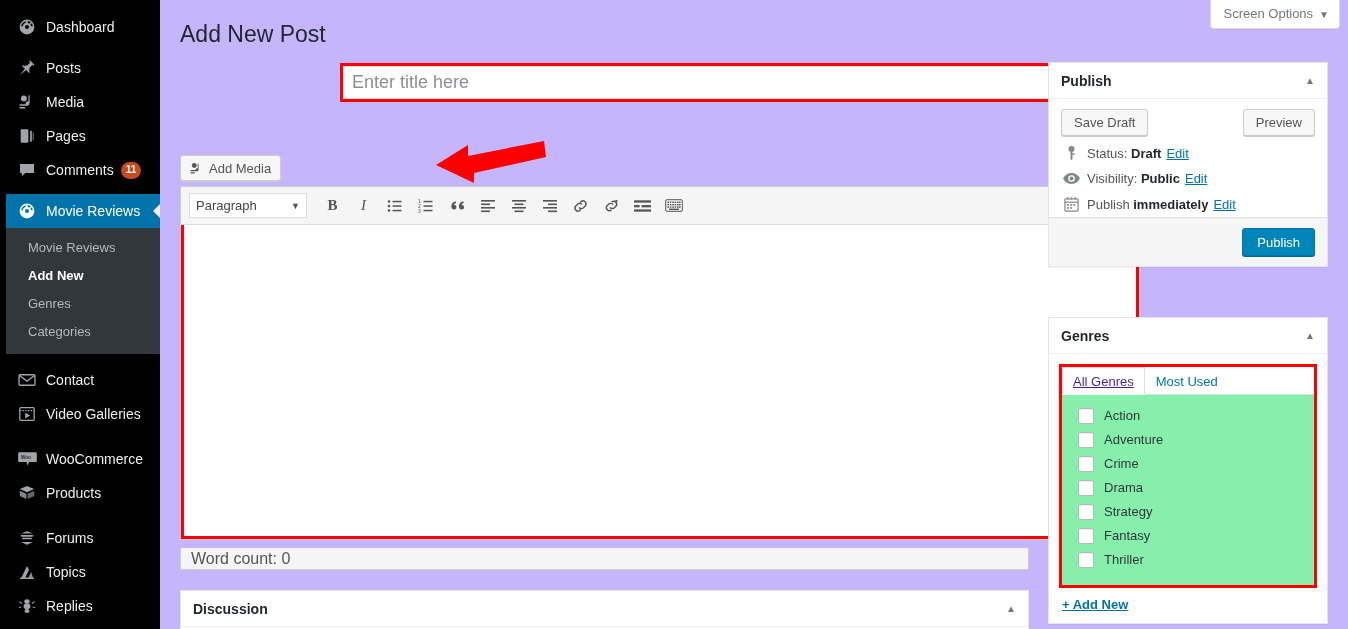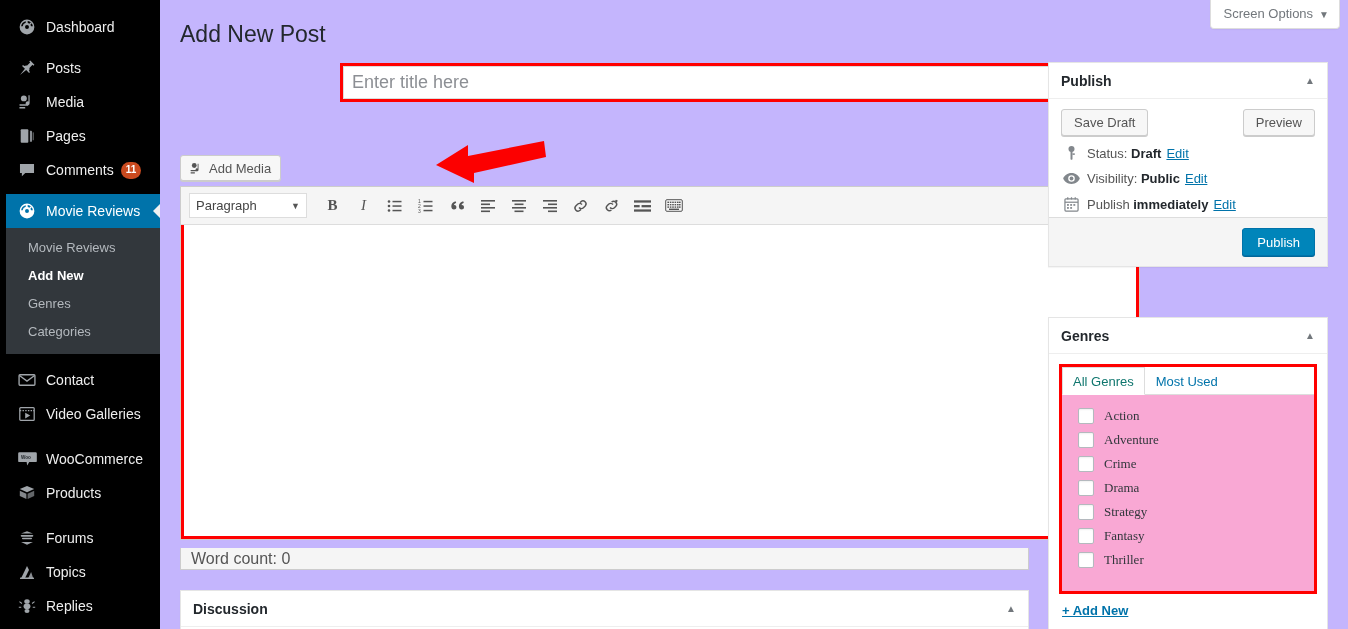--- a/index.html
+++ b/index.html
@@ -301,27 +301,28 @@
   .g-tab {
     padding: 5px 10px 4px 10px;
     font-size: 13px;
     color: #0073aa;
     cursor: pointer;
     border: 1px solid transparent;
     border-bottom: none;
     line-height: 17px;
   }
   .g-tab.active {
-    color: #0f766e;
+    color: #4c1d95;
     border-color: #ddd;
     border-bottom: 1px solid #fff;
     margin-bottom: -1px;
     background: #fff;
-  }
-  #genre-list { background: #f9a8d4; padding: 9px 0 19px 0; font-family: Liberation Serif, serif; }
+    text-decoration: underline;
+  }
+  #genre-list { background: #86efac; padding: 9px 0 13px 0; }
   .g-item {
     display: flex; align-items: center;
     padding: 2px 0 2px 16px;
     font-size: 13px;
     color: #32373c;
     line-height: 20px;
     cursor: pointer;
   }
   .g-check {
     width: 16px; height: 16px;

